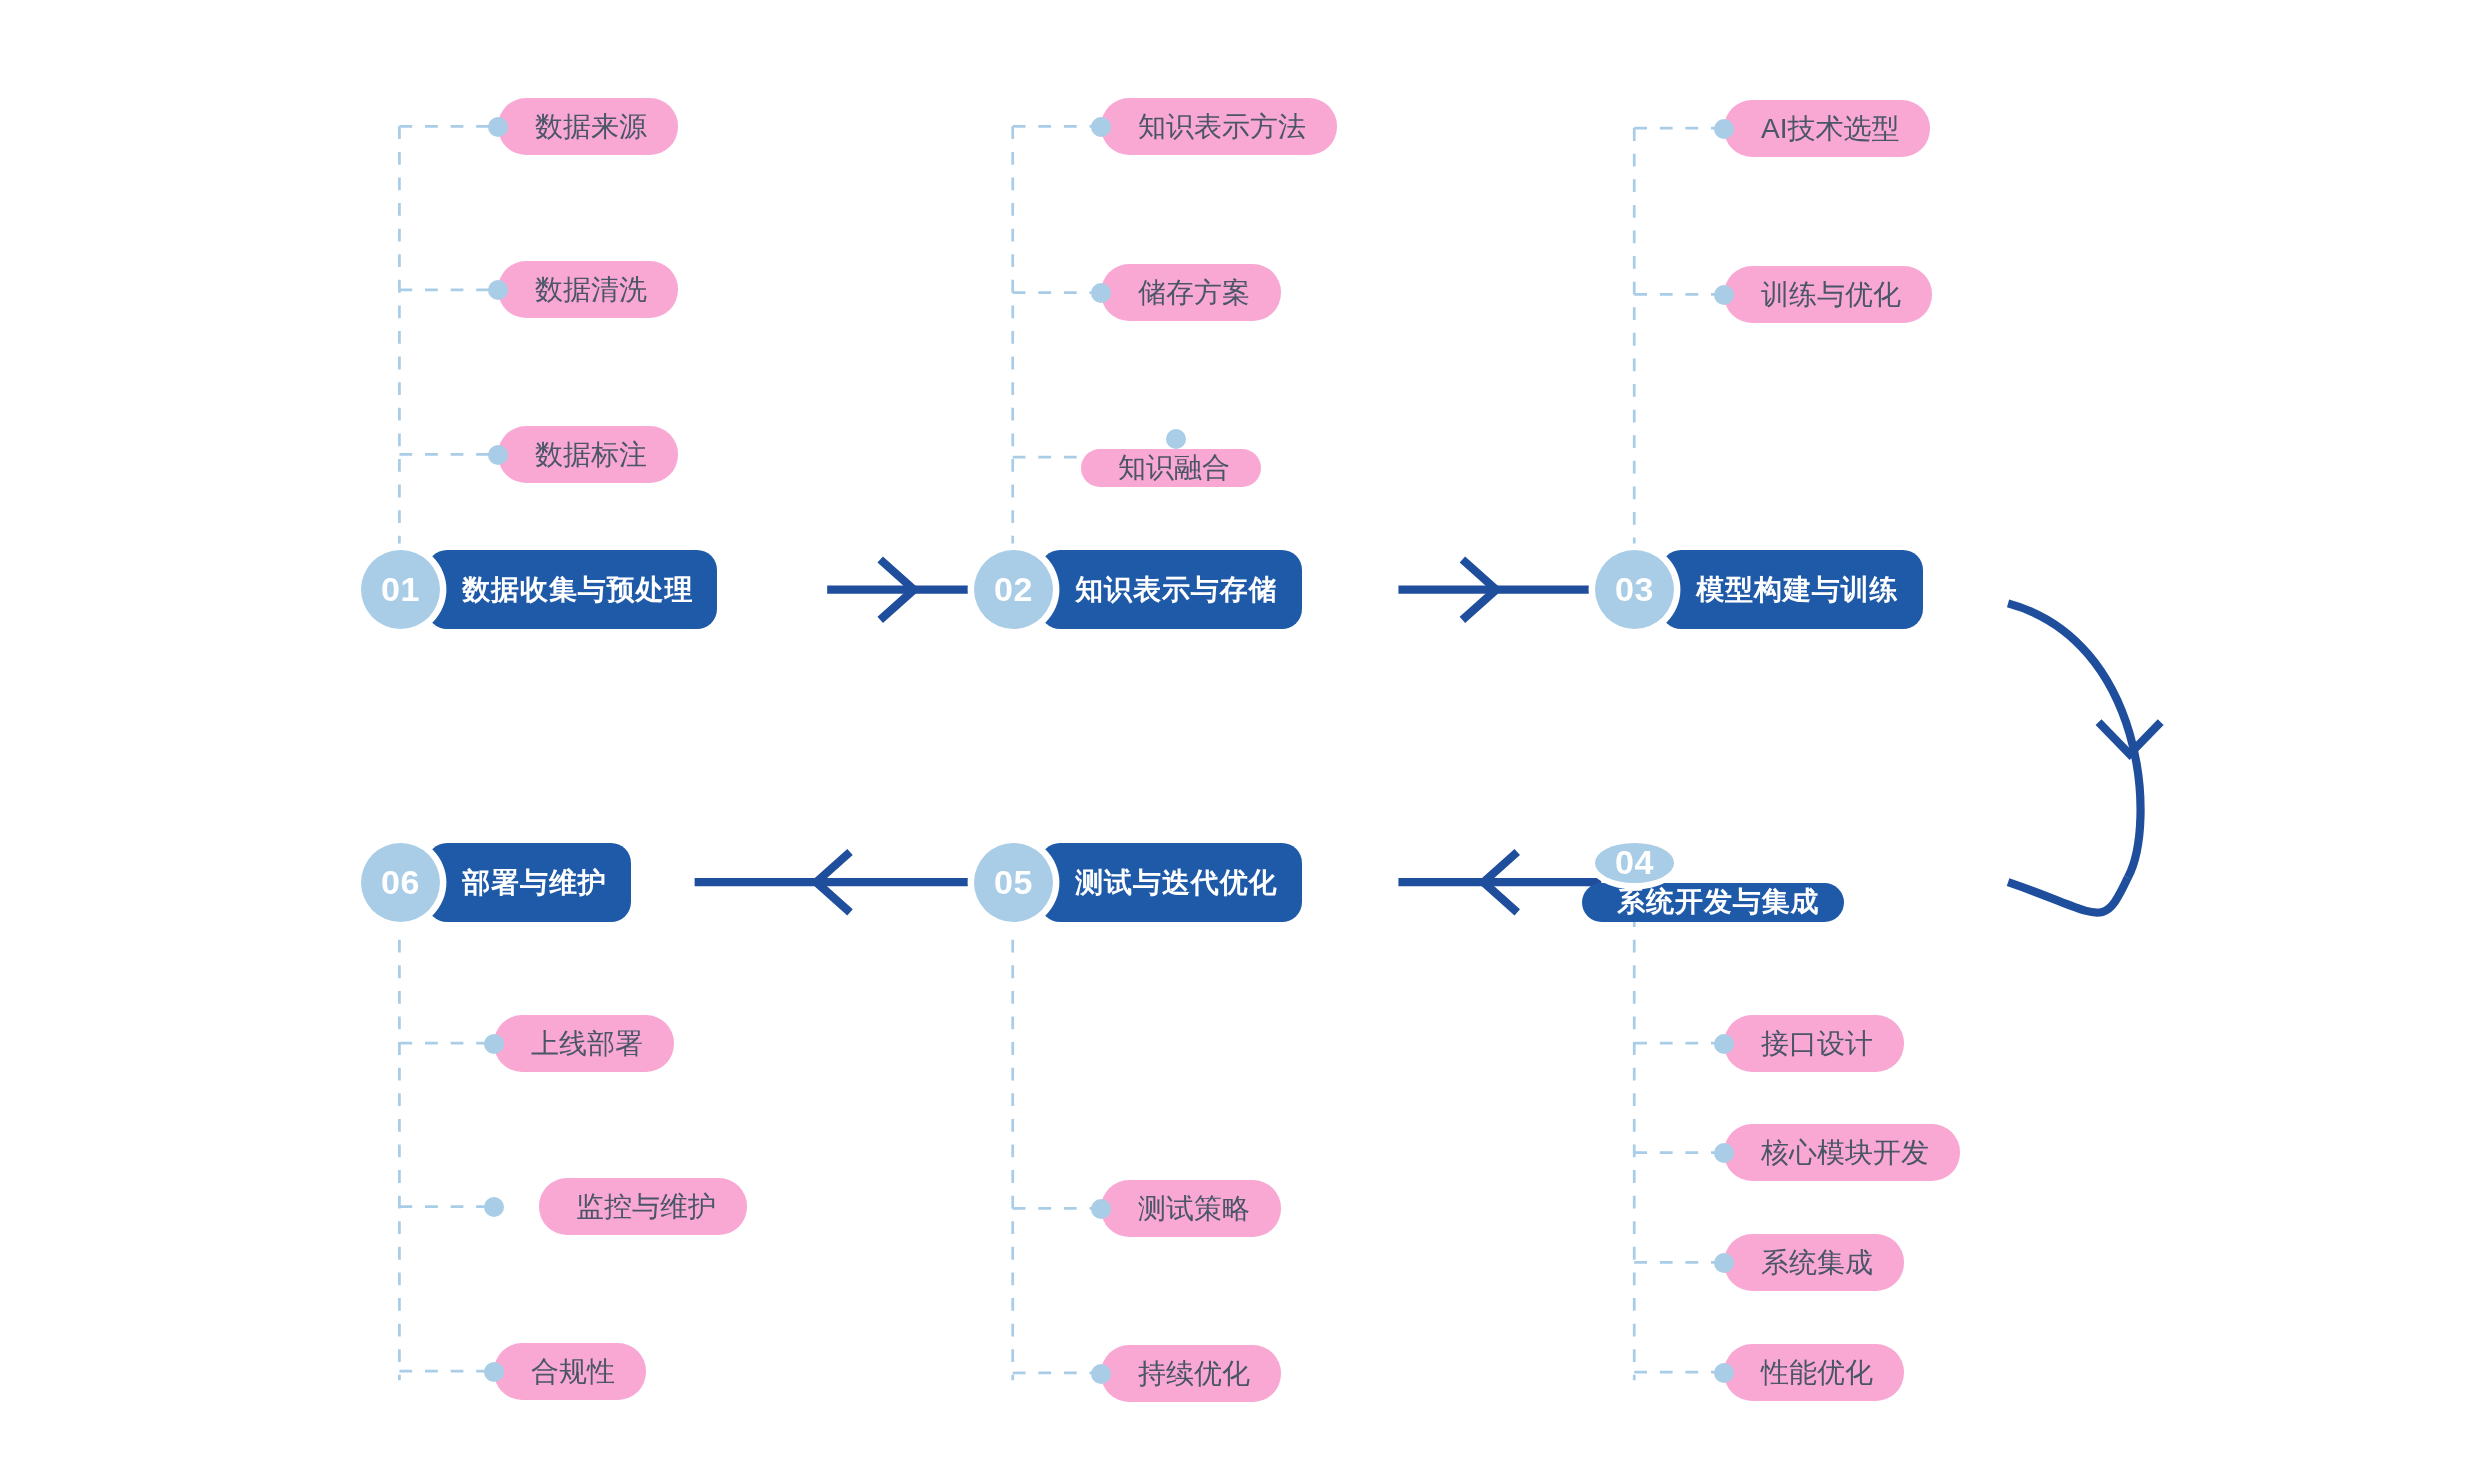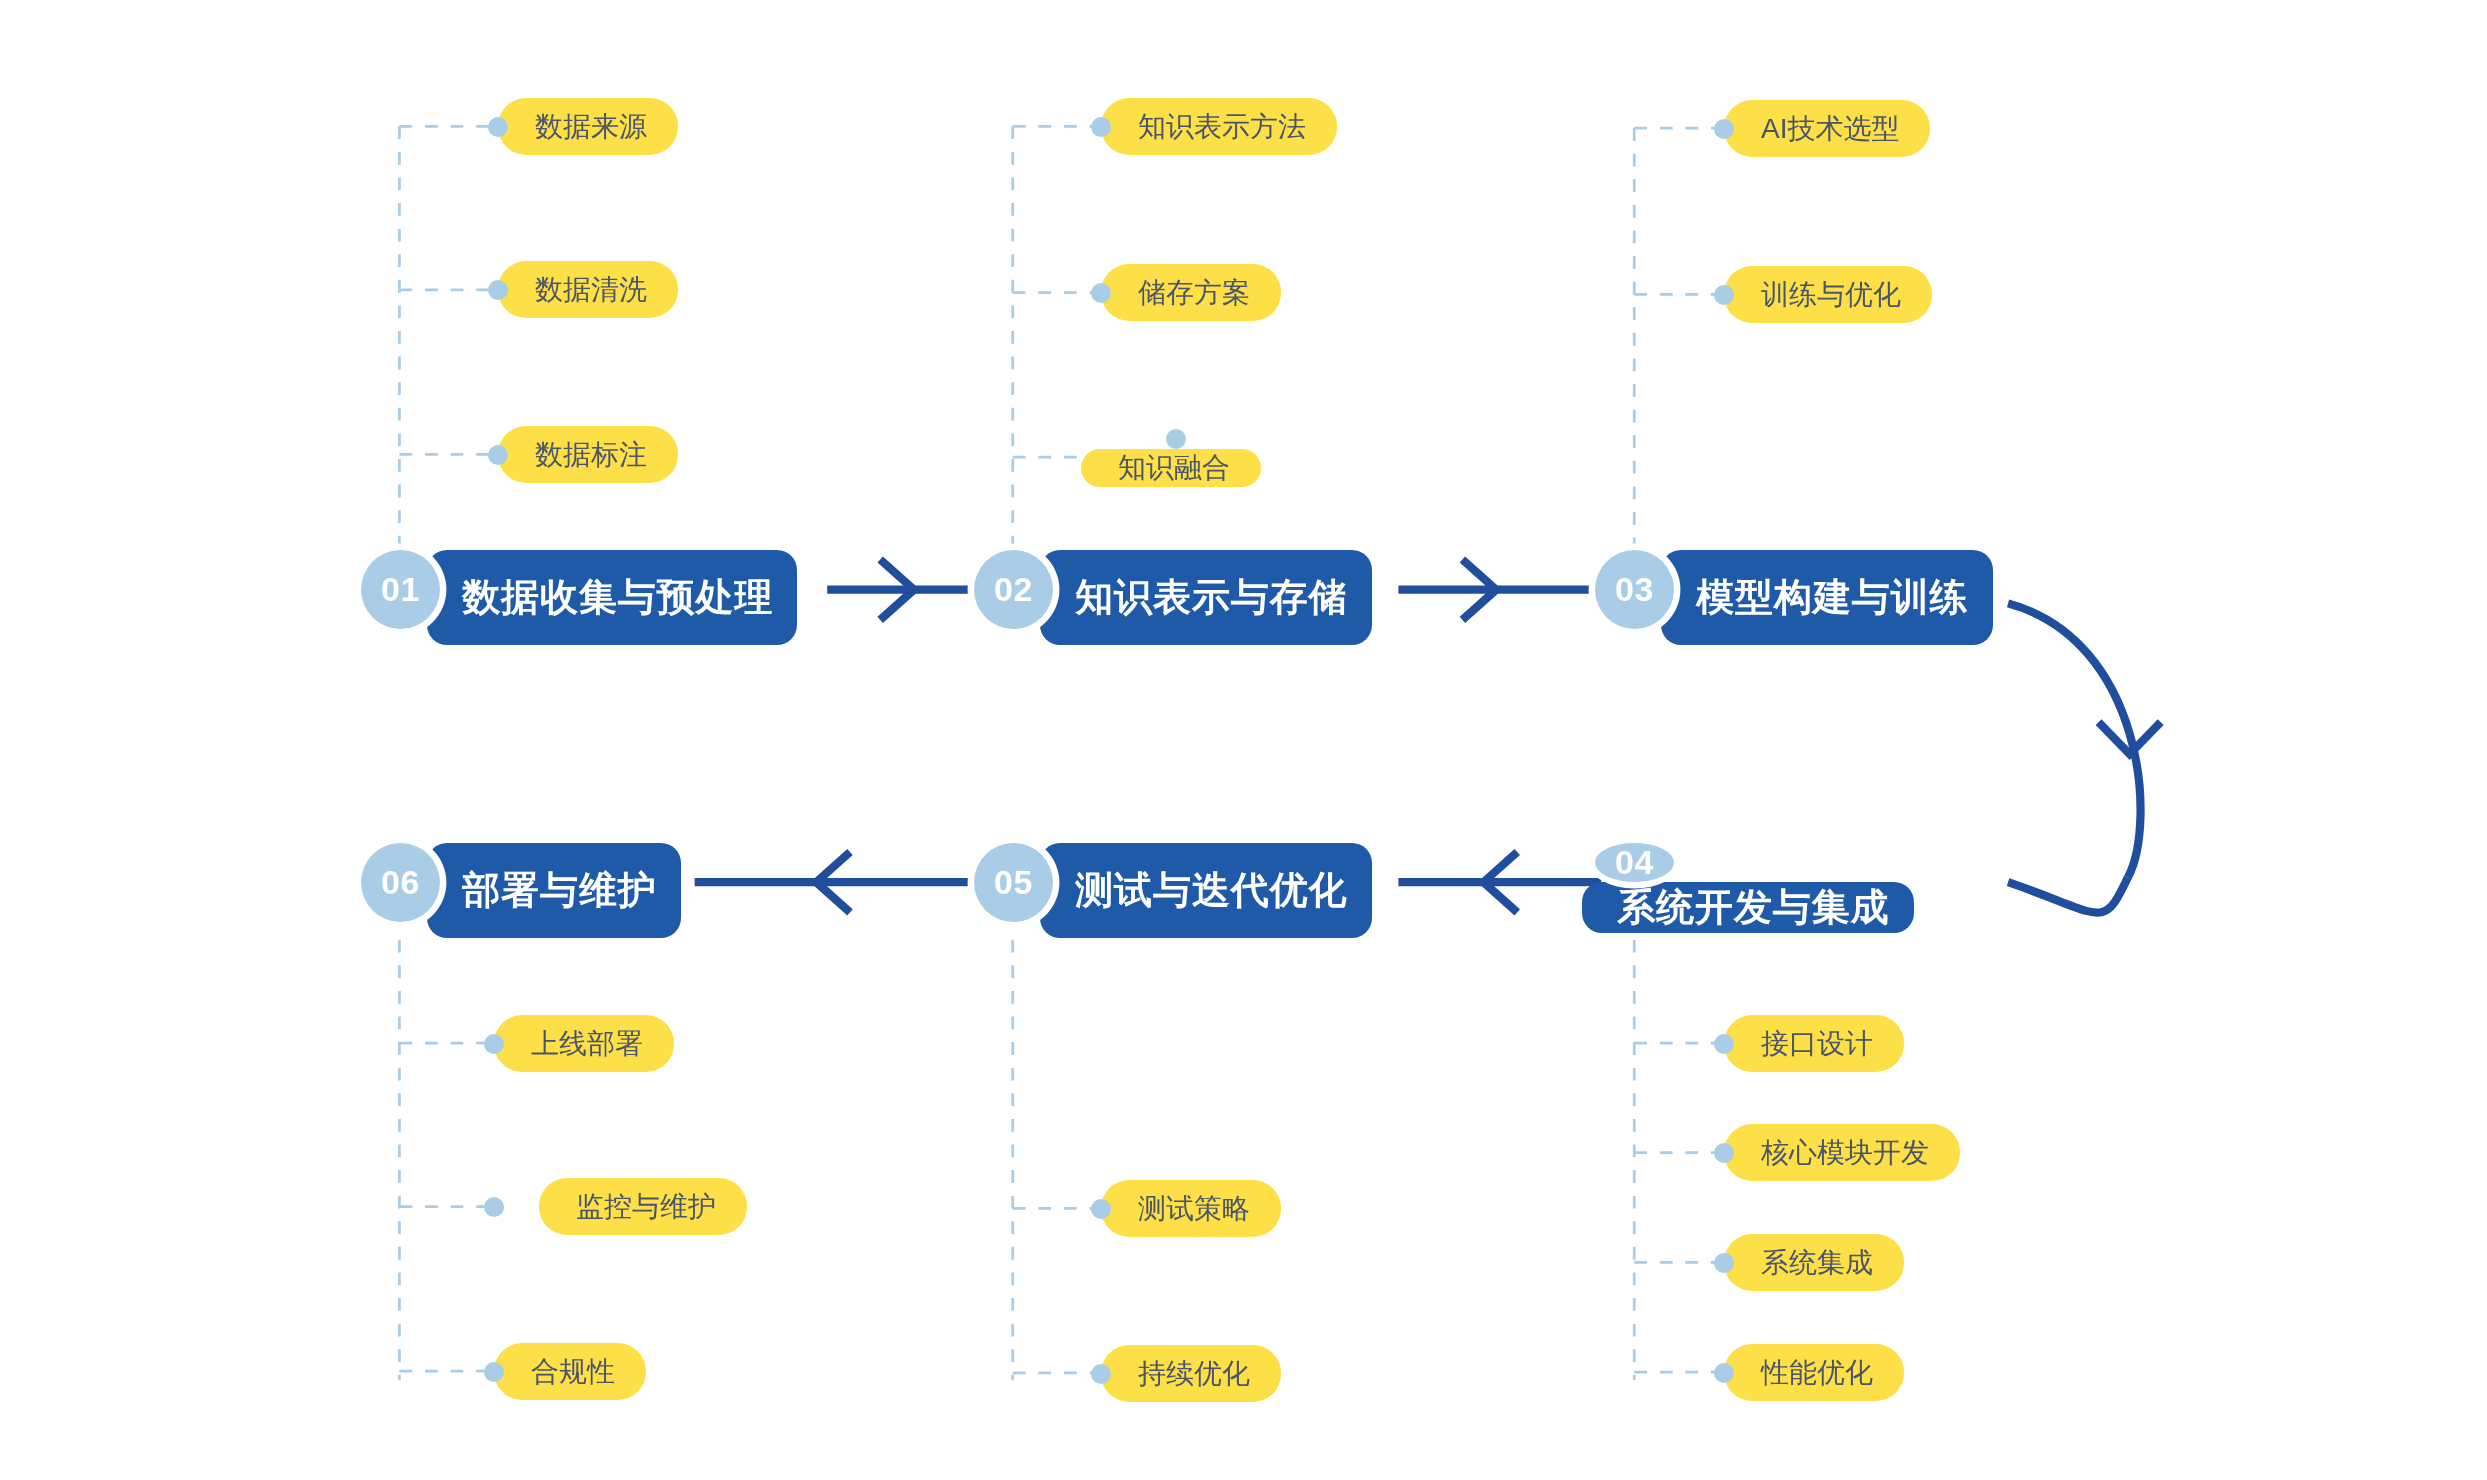--- a/index.html
+++ b/index.html
@@ -46,25 +46,25 @@
     display: flex;
     align-items: center;
     justify-content: center;
     box-shadow: 0 0 0 6.4px #ffffff;
     letter-spacing: 0.5px;
   }
   .stage-body {
     position: relative;
     z-index: 2;
     margin-left: -12.8px;
-    height: 95px;
+    height: 79px;
     border-radius: 20px;
     background: #1f5aa9;
     color: #ffffff;
-    font-size: 38px;
+    font-size: 28px;
     font-weight: bold;
     display: flex;
     align-items: center;
     padding: 0 24px 0 35px;
     white-space: nowrap;
     letter-spacing: 0.9px;
   }
 
   
   .sub-node {
@@ -79,21 +79,21 @@
     border-radius: 50%;
     background: #a9cde7;
     flex: 0 0 auto;
     position: relative;
     z-index: 3;
   }
   .sub-pill {
     margin-left: -10px;
     height: 57px;
     border-radius: 28px;
-    background: #fde047;
+    background: #f9a8d4;
     color: #4a5568;
     font-size: 28px;
     display: flex;
     align-items: center;
     padding: 0 31px 0 37px;
     white-space: nowrap;
     position: relative;
     z-index: 2;
     text-align: center;
   }

